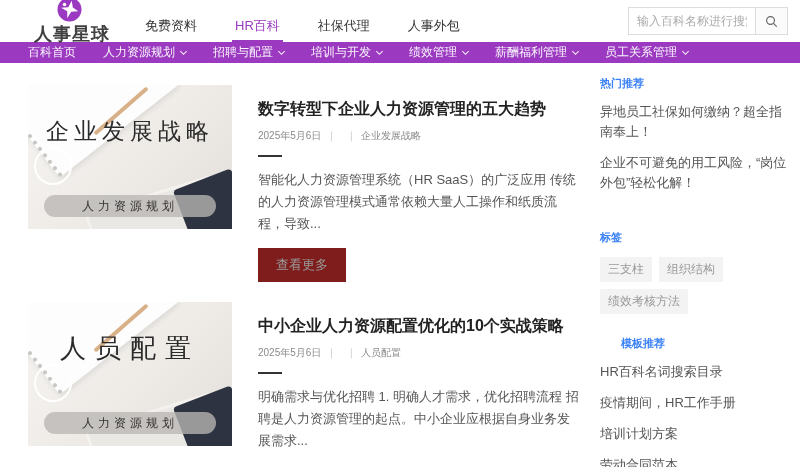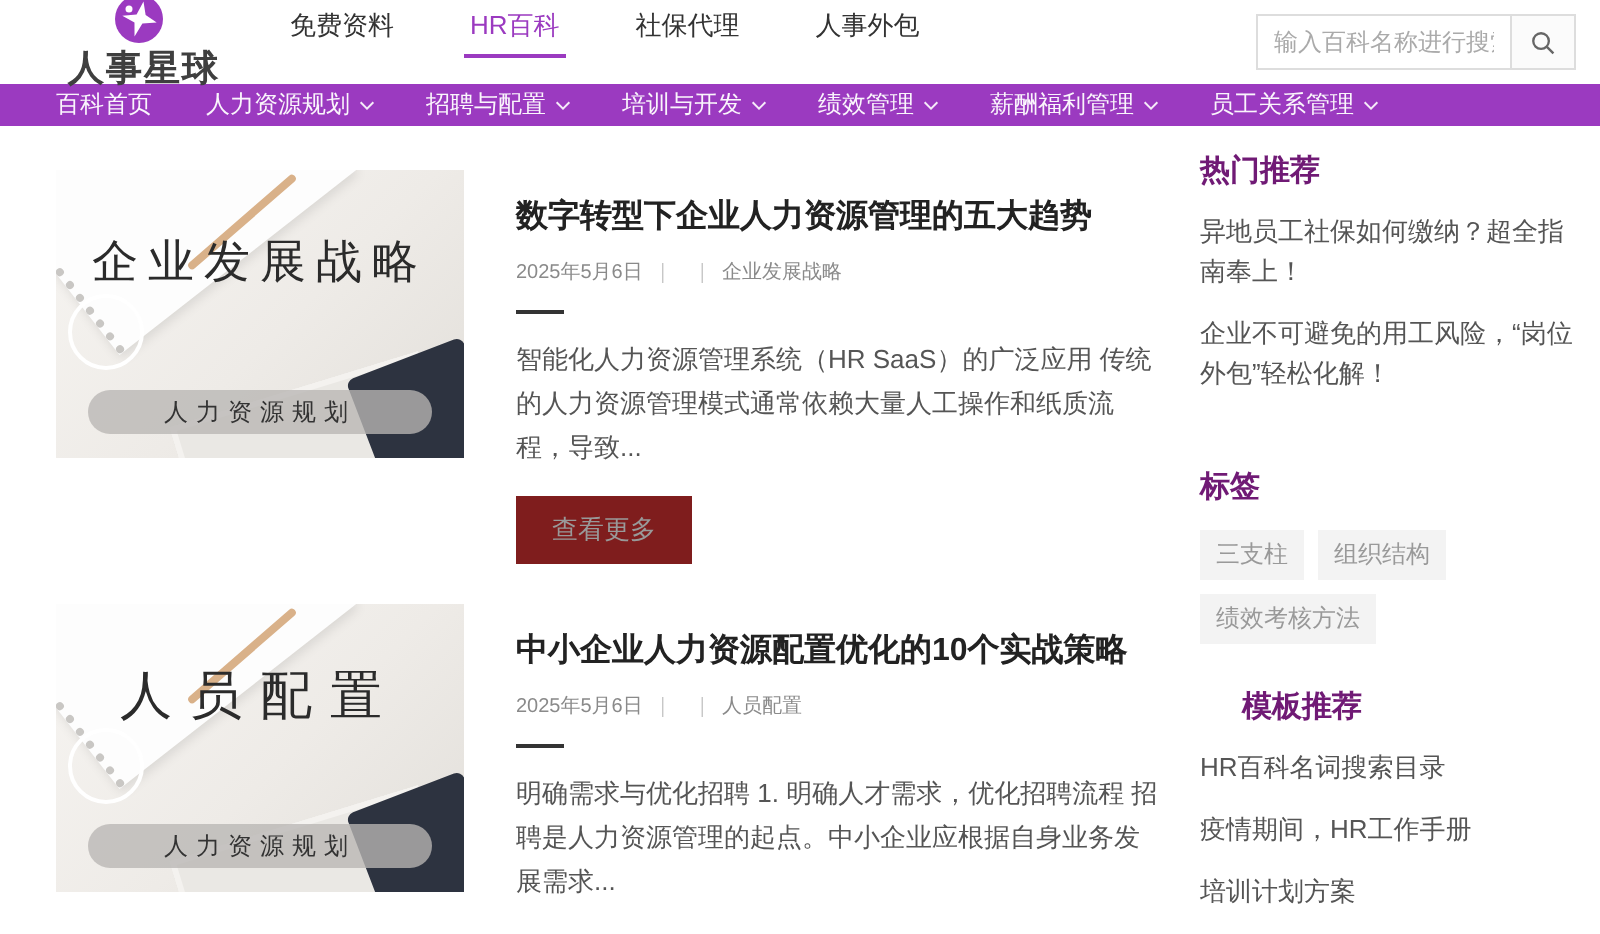--- a/index.html
+++ b/index.html
@@ -4,21 +4,21 @@
 <style>
   * { margin:0; padding:0; box-sizing:border-box; }
   html,body { width:800px; height:467px; overflow:hidden; background:#fff;
     font-family:"Liberation Sans","DejaVu Sans",sans-serif; }
   a { text-decoration:none; cursor:pointer; }
 
   
   .header { height:42px; display:flex; align-items:center; padding:0 12px 0 28px; background:#fff; }
   .logo { display:flex; align-items:center; cursor:pointer;flex-direction:column; }
   .logo-text { font-size:18px; font-weight:bold; color:#3f3f3f; margin-left:6px; letter-spacing:1px; }
-  .top-nav { margin-left:32px; display:flex; gap:32px; height:42px; align-items:flex-start; }
+  .top-nav { margin-left:32px; display:flex; gap:32px; height:42px; align-items:flex-end; }
   .top-link { font-size:13px; color:#333; padding:4px 3px 5px; border-bottom:2px solid transparent; }
   .top-link.active { color:#9b3ac0; border-bottom-color:#9b3ac0; }
   .search { margin-left:auto; display:flex; height:28px; }
   .search input { width:128px; height:28px; border:1px solid #ddd; padding:0 8px; font-size:12px; color:#333; outline:none; }
   .search input::placeholder { color:#aaa; }
   .search button { width:32px; height:28px; border:1px solid #ddd; border-left:none; background:#fbfbfb;
     display:flex; align-items:center; justify-content:center; cursor:pointer; }
 
   
   .cat-nav { height:21px; background:#9b3ac0; display:flex; align-items:center; padding:0 28px; gap:27px; }
@@ -54,21 +54,21 @@
   .info { flex:1; padding:8px 0 0 26px; }
   .a-title { font-size:16px; color:#222; font-weight:bold; margin-top:6px; line-height:1.3; cursor:pointer; }
   .meta { margin-top:9px; font-size:10px; color:#8a8a8a; }
   .meta .sep { color:#c0c0c0; margin:0 5px; }
   .divider { width:24px; height:2px; background:#333; margin:12px 0; }
   .excerpt { font-size:13px; color:#555; line-height:1.7; }
   .more-btn { display:inline-block; margin-top:13px; padding:8px 18px; background:#7f1d1d; color:#999; font-size:13px; }
 
   
   .sidebar { width:190px; margin-left:20px; padding-top:13px; }
-  .side-h { font-size:15px; font-weight:bold; color:#701a75; }
+  .side-h { font-size:11px; font-weight:bold; color:#3b82f6; }
   .side-link { display:block; font-size:13px; color:#555; line-height:1.55; margin:11px 0; }
   .h-tags { margin-top:36px; }
   .tags-wrap { margin-top:12px; display:flex; gap:7px; flex-wrap:wrap; }
   .tag { background:#f3f3f3; color:#999; font-size:12px; padding:4px 8px; cursor:pointer; }
   .h-tpl { margin-top:22px; margin-bottom:3px;margin-left:21px; }
 </style>
 </head>
 <body>
 
 <header class="header">

